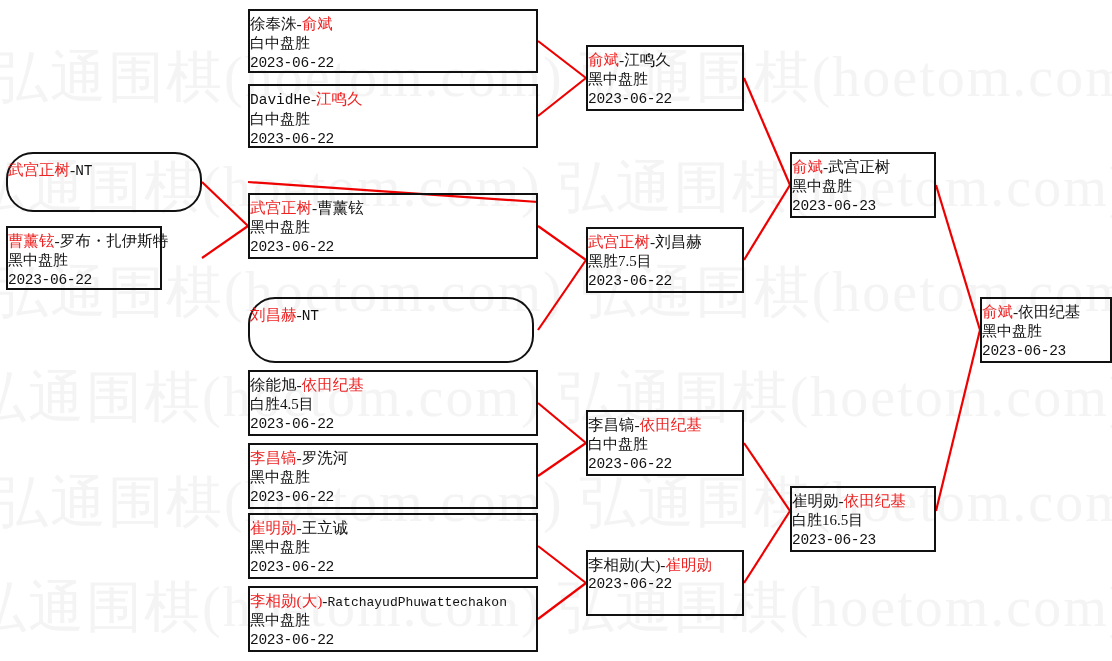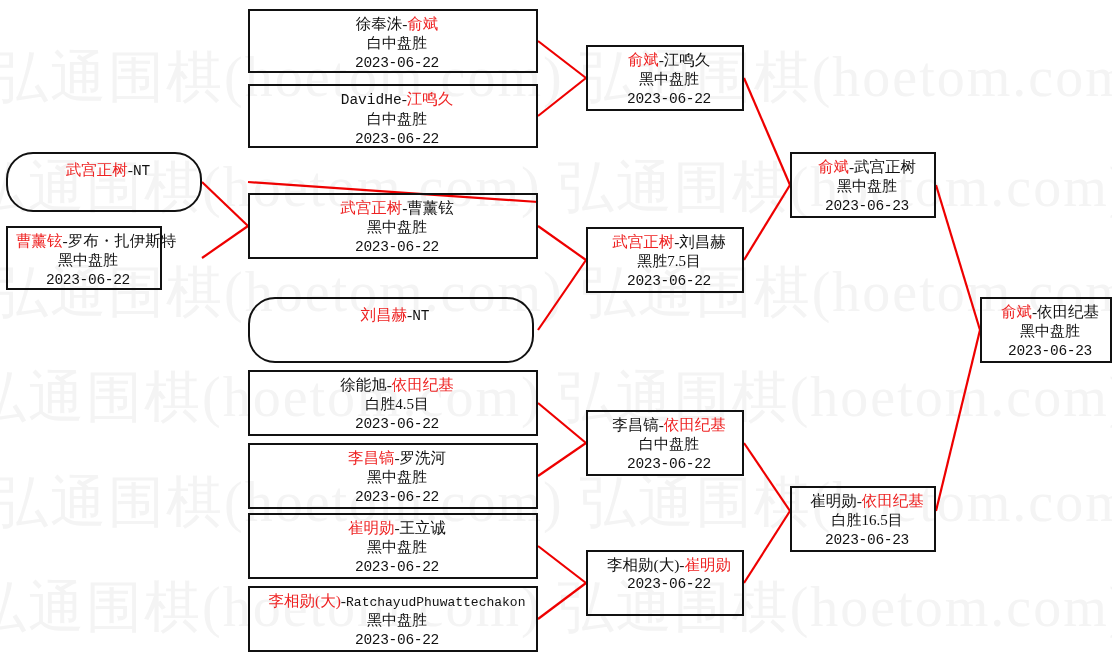--- a/index.html
+++ b/index.html
@@ -21,26 +21,24 @@
   svg.links{position:absolute;left:0;top:0;width:1112px;height:661px;z-index:1;pointer-events:none;}
   svg.links line{stroke:#ee0000;stroke-width:2.2;}
 
   
   .box{
     position:absolute;
     box-sizing:border-box;
     border:2px solid #111111;
     background:transparent;
     z-index:2;
-    text-align:center;
     line-height:1.32;
     font-size:15px;
     color:#111111;
     padding-top:3px;
-    padding-left:8px;
   }
   .box .players{white-space:nowrap;font-size:15.5px;}
   .box .result{font-size:15px;}
   .box .date{font-size:14.5px;font-family:"Liberation Mono","DejaVu Sans Mono",monospace;letter-spacing:-0.3px;}
   .win{color:#ee2222;}
   .lose{color:#111111;}
   .mono{font-family:"Liberation Mono","DejaVu Sans Mono",monospace;font-size:14.5px;}
   .small-name{font-size:13px;font-family:"Liberation Mono","DejaVu Sans Mono",monospace;}
   .box.bye{padding-top:6px;border-radius:27px;}
 </style>

